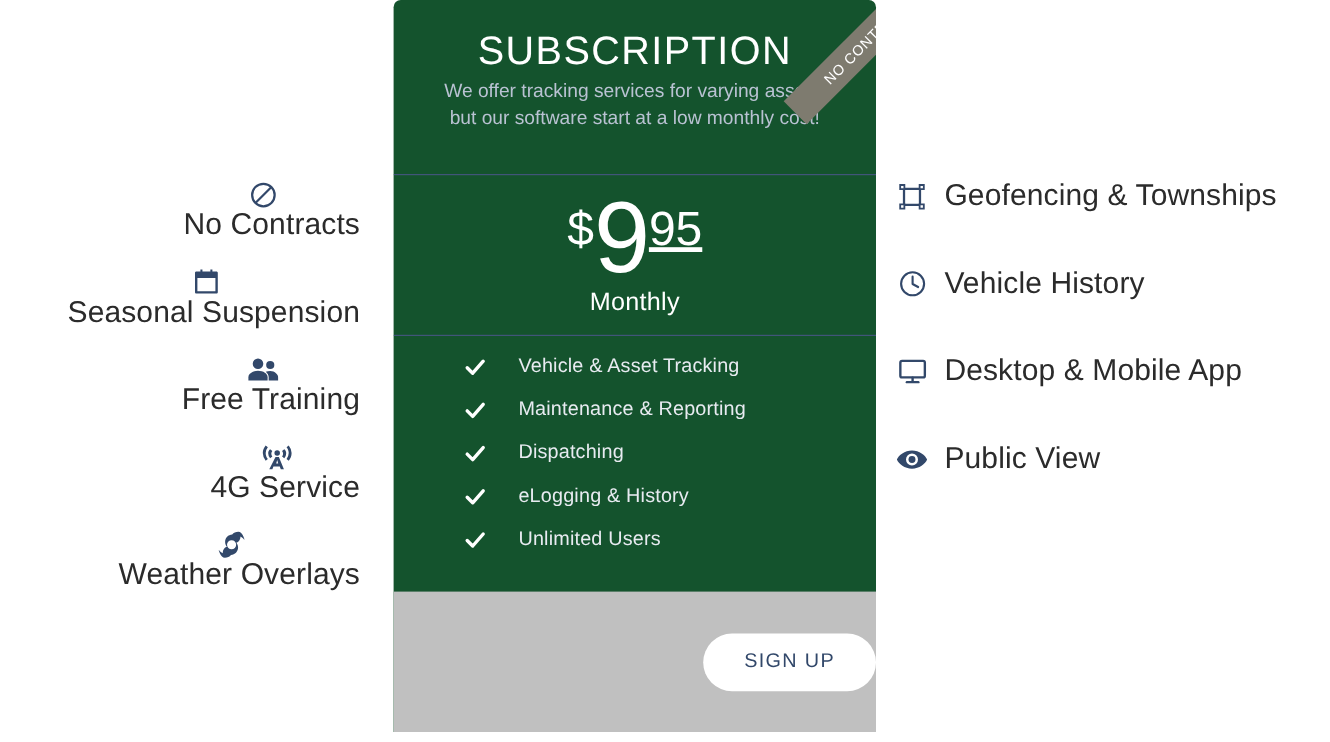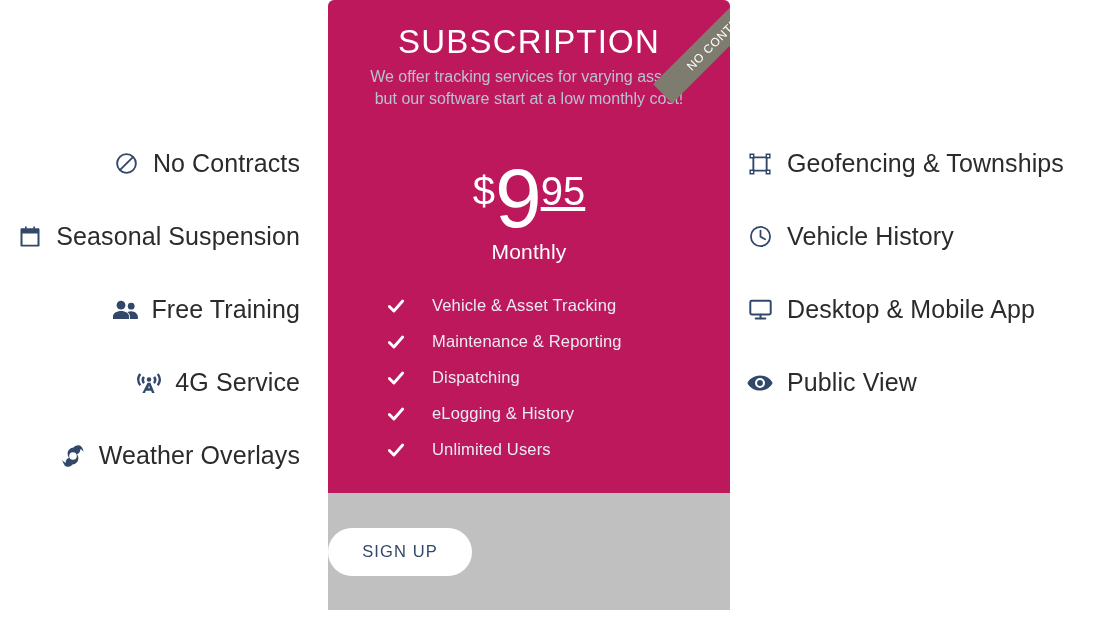--- a/index.html
+++ b/index.html
@@ -45,21 +45,21 @@
     padding-left: 28px;
     align-items: flex-start;
   }
 
   .feature-row {
     display: flex;
     align-items: center;
     height: 73px;
     white-space: nowrap;
   }
-  .side-left .feature-row { justify-content: flex-end; }
+  .side-left .feature-row { justify-content: flex-end; flex-direction: column; }
   .side-right .feature-row { justify-content: flex-start; }
 
   .feature-row:nth-child(1) { margin-top: 127px; }
 
   .feat-icon {
     width: 26px;
     height: 26px;
     flex: 0 0 26px;
     display: flex;
     align-items: center;
@@ -78,21 +78,21 @@
     line-height: 1;
   }
 
   
   .card {
     position: absolute;
     left: 328px;
     top: 0;
     width: 402px;
     height: 610px;
-    background: #be185d;
+    background: #14532d;
     border-radius: 6px 6px 0 0;
     overflow: hidden;
     box-sizing: border-box;
   }
 
   .card-header {
     position: relative;
     height: 146px;
     box-sizing: border-box;
     padding: 24px 26px 0 26px;
@@ -226,21 +226,21 @@
   
   .card-footer {
     position: absolute;
     left: 0;
     right: 0;
     bottom: 0;
     height: 117px;
     background: #c0c0c0;
     display: flex;
     align-items: center;
-    justify-content: flex-start;
+    justify-content: flex-end;
   }
   .signup-btn {
     background: #ffffff;
     border: none;
     border-radius: 24px;
     height: 48px;
     min-width: 144px;
     padding: 0 30px;
     font-family: "Liberation Sans", sans-serif;
     font-size: 16.5px;

